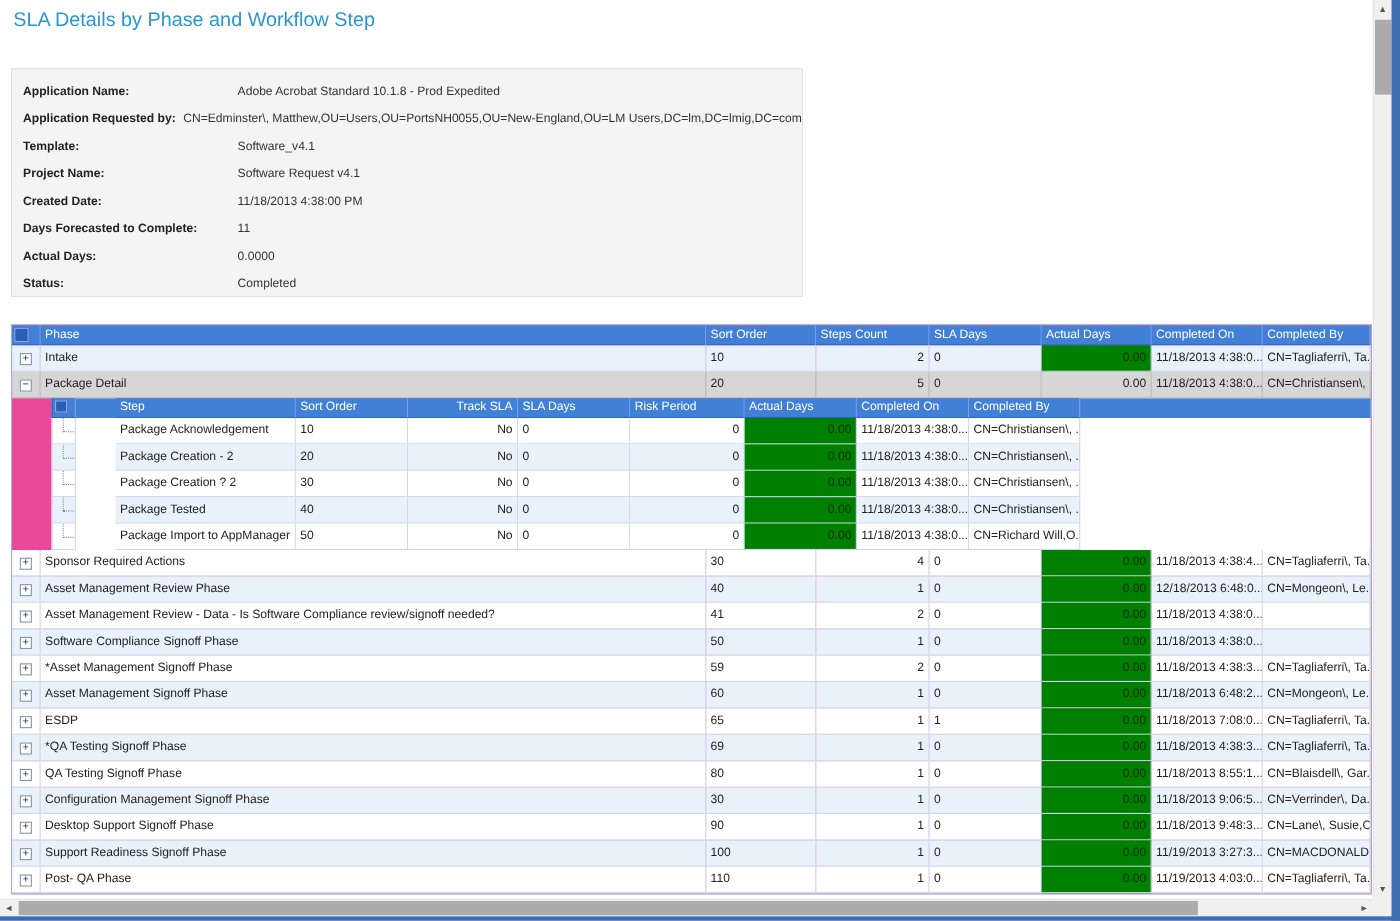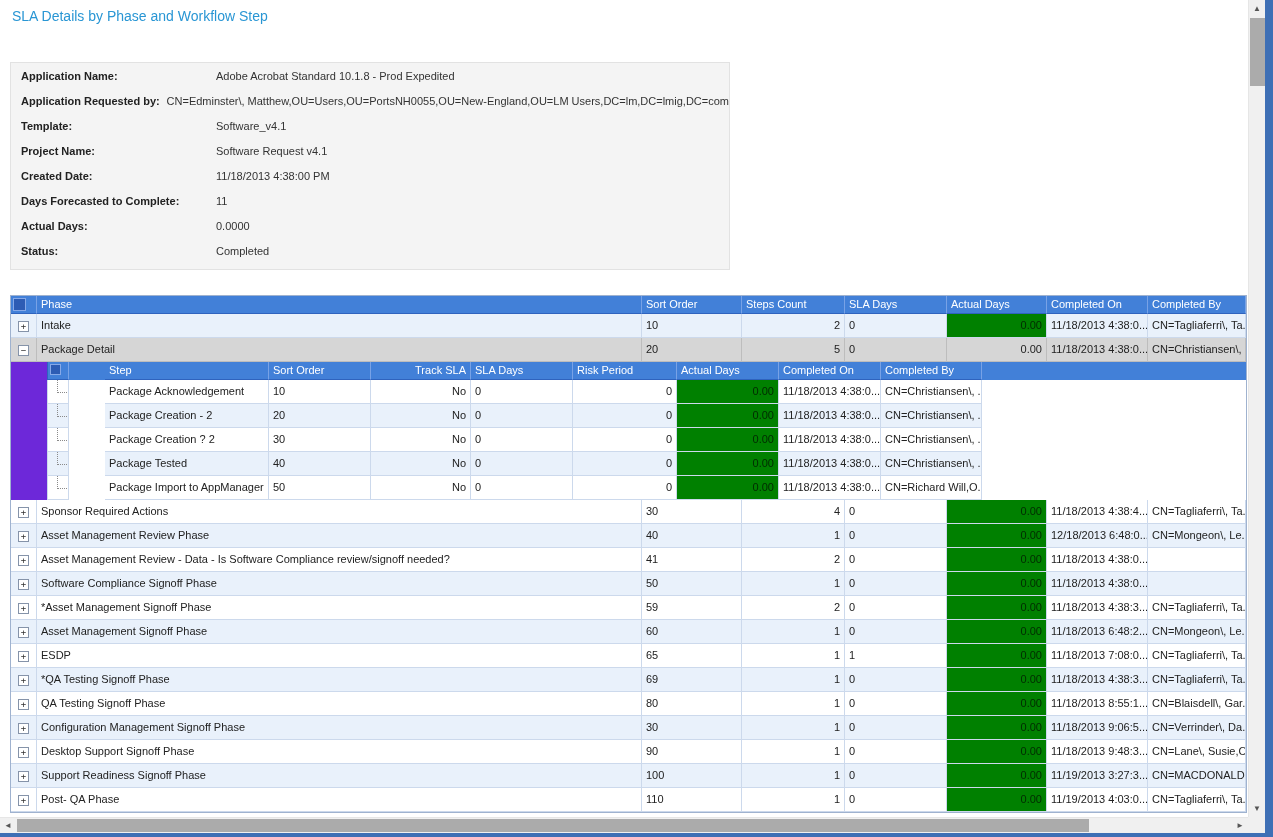--- a/index.html
+++ b/index.html
@@ -3,35 +3,35 @@
 <meta charset="utf-8">
 <style>
   html,body{margin:0;padding:0;}
   body{
     width:1273px;height:837px;position:relative;overflow:hidden;
     background:#ffffff;
     font-family:"Liberation Sans","DejaVu Sans",sans-serif;
   }
   .page-title{
     position:absolute;left:12px;top:8px;
-    font-size:14px;color:#2996D4;font-weight:400;
+    font-size:18px;color:#2996D4;font-weight:400;
   }
   
   .info-panel{
     position:absolute;left:10px;top:62px;width:720px;height:208px;
     background:#F4F4F4;border:1px solid #E2E2E2;box-sizing:border-box;
     padding-top:7px;
   }
-  .info-row{display:flex;height:25px;align-items:flex-start;}
+  .info-row{display:flex;height:25px;align-items:center;}
   .info-label{width:195px;padding-left:10px;font-size:11px;font-weight:bold;color:#222;}
   .info-value{font-size:11px;color:#333;white-space:nowrap;}
   
   .sla-table{
     position:absolute;left:10px;top:295px;width:1237px;box-sizing:border-box;
-    border:1px solid #9FB2CF;background:#6d28d9;
+    border:1px solid #9FB2CF;background:#ec4899;
   }
   .trow,.strow{display:flex;height:24px;}
   .tcell{
     box-sizing:border-box;padding:0 4px;font-size:11px;line-height:23px;color:#222;
     border-right:1px solid #CCD9EC;border-bottom:1px solid #CCD9EC;
     overflow:hidden;white-space:nowrap;
   }
   .row-white .tcell{background:#FFFFFF;}
   .row-blue  .tcell{background:#E9F1FB;}
   .row-gray  .tcell{background:#D6D6D6;border-color:#BDBDBD;}

